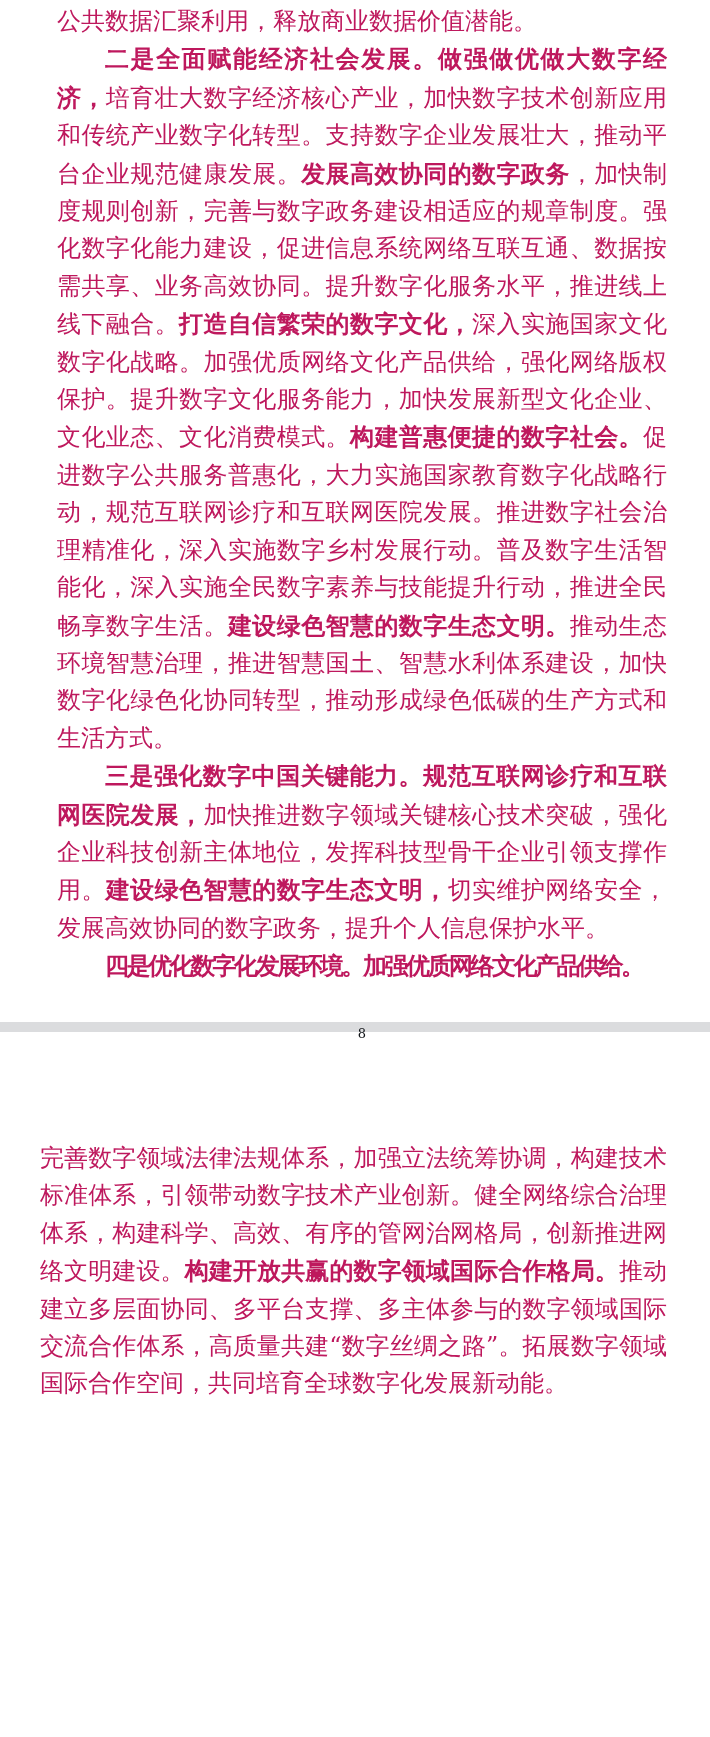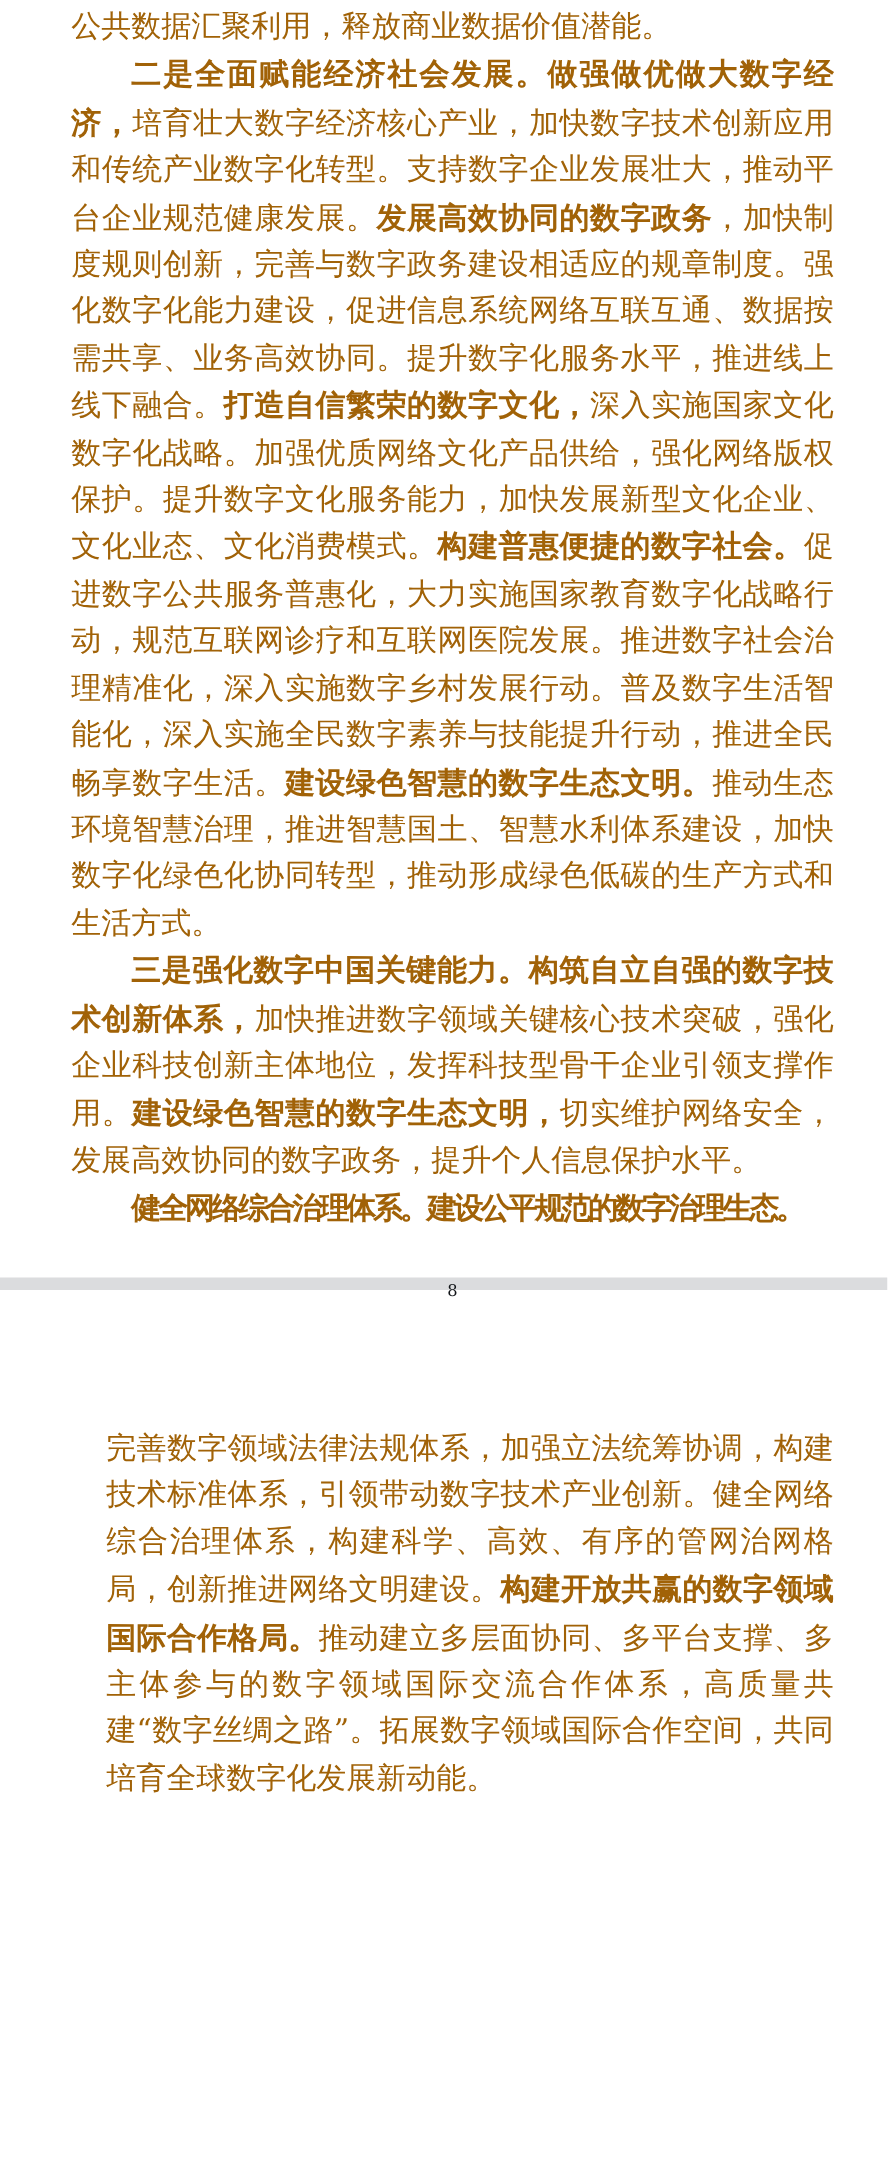--- a/index.html
+++ b/index.html
@@ -25,30 +25,30 @@
     height: 1022px;
     padding: 3px 43px 0 57px;
   }
   .page-gap {
     height: 10px;
     width: 710px;
     background: #dbdcde;
   }
   .page-second {
     height: 705px;
-    padding: 108px 43px 0 85px;
+    padding: 108px 43px 0 40px;
   }
   p.doc {
     margin: 0;
     font-size: 24px;
     line-height: 37.4px;
     text-align: justify;
     text-align-last: left;
     word-break: break-all;
-    color: #a16207;
+    color: #be185d;
   }
   p.doc.indent { text-indent: 2em; }
   p.doc.tight {
     white-space: nowrap;
     letter-spacing: -2.5px;
     overflow: hidden;
   }
   span.run { font-weight: normal; }
   span.run.bold { font-weight: bold; }
   .page-number {
@@ -61,22 +61,22 @@
 </style>
 </head>
 <body style="background: rgb(255, 255, 255);">
 
 <div class="viewer">
 
   <div class="page page-first">
     <div id="page-paras-0">
         <p class="doc"><span class="run">公共数据汇聚利用，释放商业数据价值潜能。</span></p>
         <p class="doc indent"><span class="run bold">二是全面赋能经济社会发展。做强做优做大数字经济，</span><span class="run">培育壮大数字经济核心产业，加快数字技术创新应用和传统产业数字化转型。支持数字企业发展壮大，推动平台企业规范健康发展。</span><span class="run bold">发展高效协同的数字政务</span><span class="run">，加快制度规则创新，完善与数字政务建设相适应的规章制度。强化数字化能力建设，促进信息系统网络互联互通、数据按需共享、业务高效协同。提升数字化服务水平，推进线上线下融合。</span><span class="run bold">打造自信繁荣的数字文化，</span><span class="run">深入实施国家文化数字化战略。加强优质网络文化产品供给，强化网络版权保护。提升数字文化服务能力，加快发展新型文化企业、文化业态、文化消费模式。</span><span class="run bold">构建普惠便捷的数字社会。</span><span class="run">促进数字公共服务普惠化，大力实施国家教育数字化战略行动，规范互联网诊疗和互联网医院发展。推进数字社会治理精准化，深入实施数字乡村发展行动。普及数字生活智能化，深入实施全民数字素养与技能提升行动，推进全民畅享数字生活。</span><span class="run bold">建设绿色智慧的数字生态文明。</span><span class="run">推动生态环境智慧治理，推进智慧国土、智慧水利体系建设，加快数字化绿色化协同转型，推动形成绿色低碳的生产方式和生活方式。</span></p>
-        <p class="doc indent"><span class="run bold">三是强化数字中国关键能力。构筑自立自强的数字技术创新体系，</span><span class="run">加快推进数字领域关键核心技术突破，强化企业科技创新主体地位，发挥科技型骨干企业引领支撑作用。</span><span class="run bold">建设绿色智慧的数字生态文明，</span><span class="run">切实维护网络安全，发展高效协同的数字政务，提升个人信息保护水平。</span></p>
-        <p class="doc indent tight"><span class="run bold">健全网络综合治理体系。建设公平规范的数字治理生态。</span></p>
+        <p class="doc indent"><span class="run bold">三是强化数字中国关键能力。规范互联网诊疗和互联网医院发展，</span><span class="run">加快推进数字领域关键核心技术突破，强化企业科技创新主体地位，发挥科技型骨干企业引领支撑作用。</span><span class="run bold">建设绿色智慧的数字生态文明，</span><span class="run">切实维护网络安全，发展高效协同的数字政务，提升个人信息保护水平。</span></p>
+        <p class="doc indent tight"><span class="run bold">四是优化数字化发展环境。加强优质网络文化产品供给。</span></p>
       </div>
     <div class="page-number">8</div>
   </div>
 
   <div class="page-gap" style="background: rgb(219, 220, 222);"></div>
 
   <div class="page page-second">
     <div id="page-paras-1">
         <p class="doc"><span class="run">完善数字领域法律法规体系，加强立法统筹协调，构建技术标准体系，引领带动数字技术产业创新。健全网络综合治理体系，构建科学、高效、有序的管网治网格局，创新推进网络文明建设。</span><span class="run bold">构建开放共赢的数字领域国际合作格局。</span><span class="run">推动建立多层面协同、多平台支撑、多主体参与的数字领域国际交流合作体系，高质量共建“数字丝绸之路”。拓展数字领域国际合作空间，共同培育全球数字化发展新动能。</span></p>
       </div>

